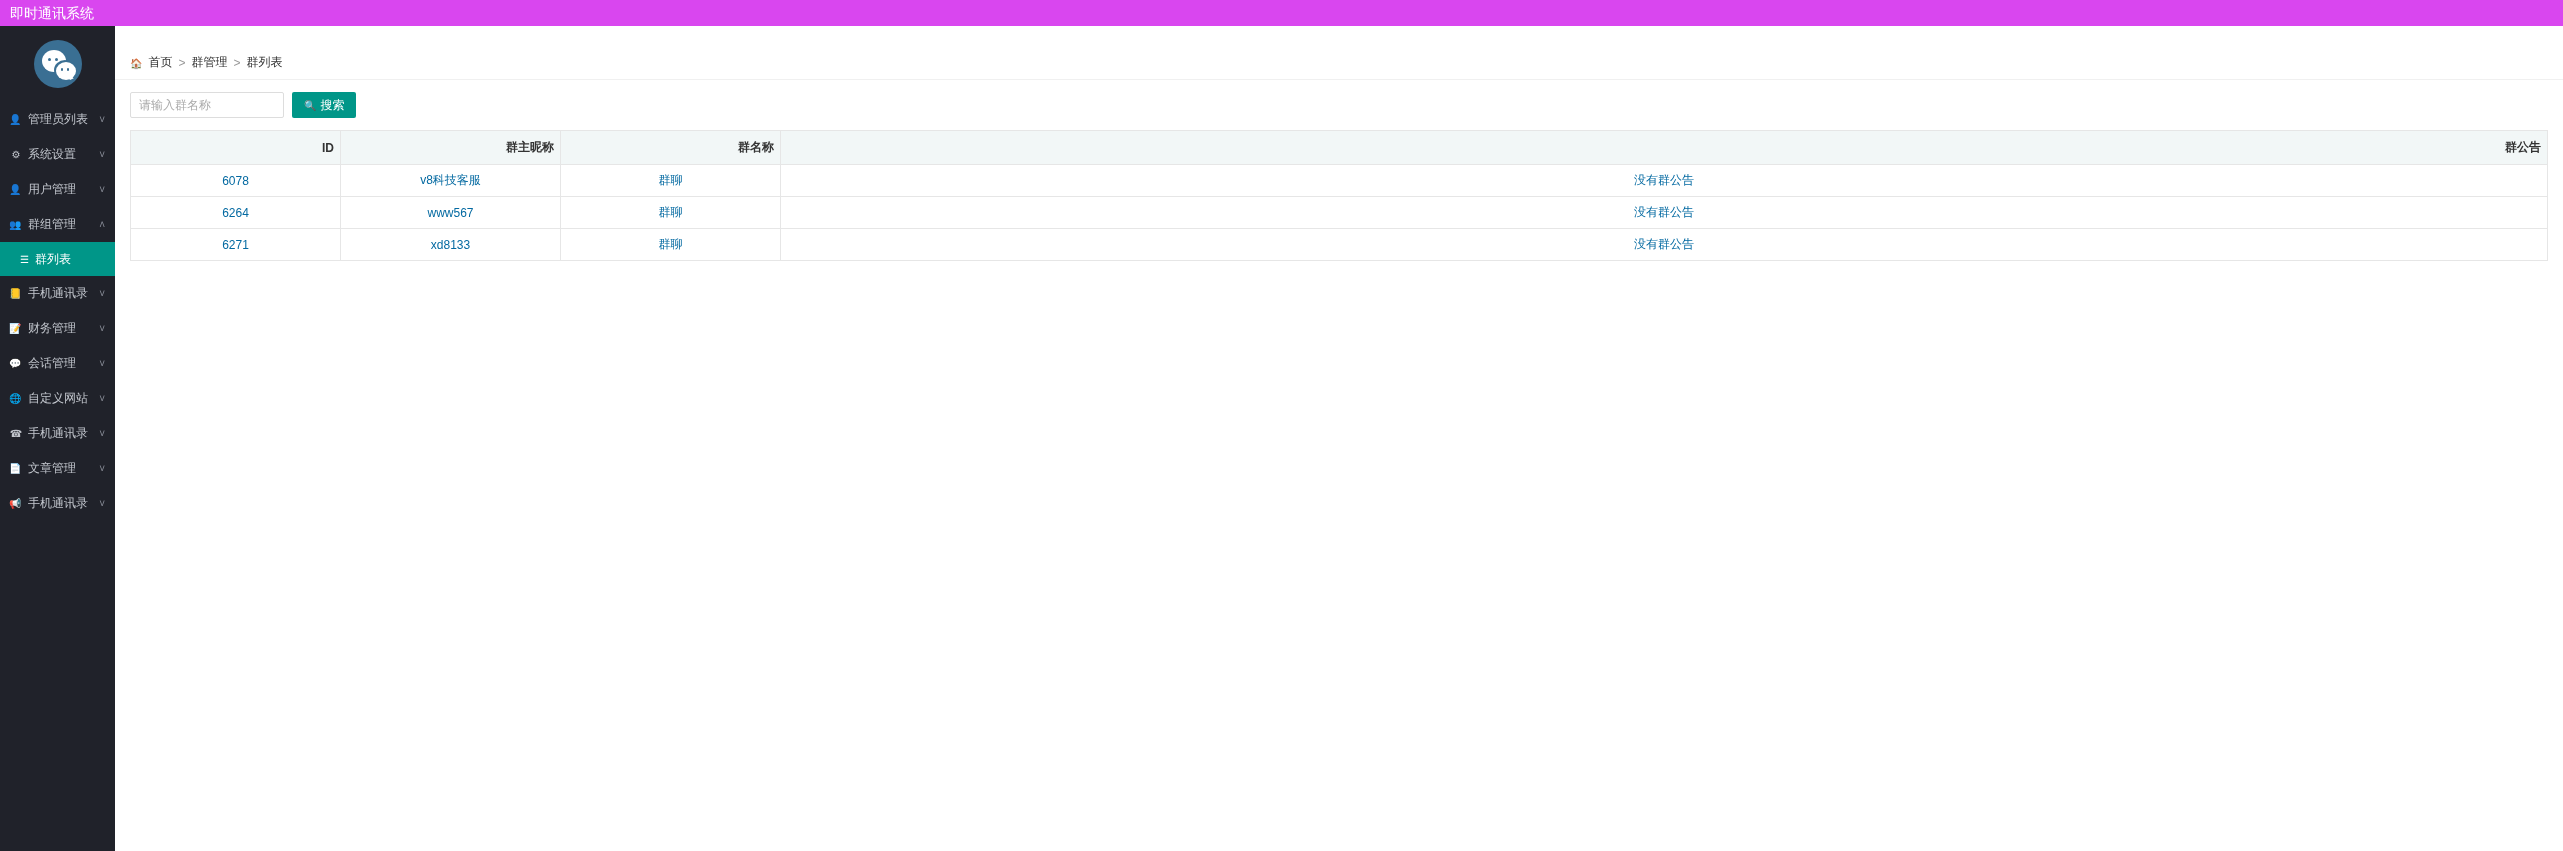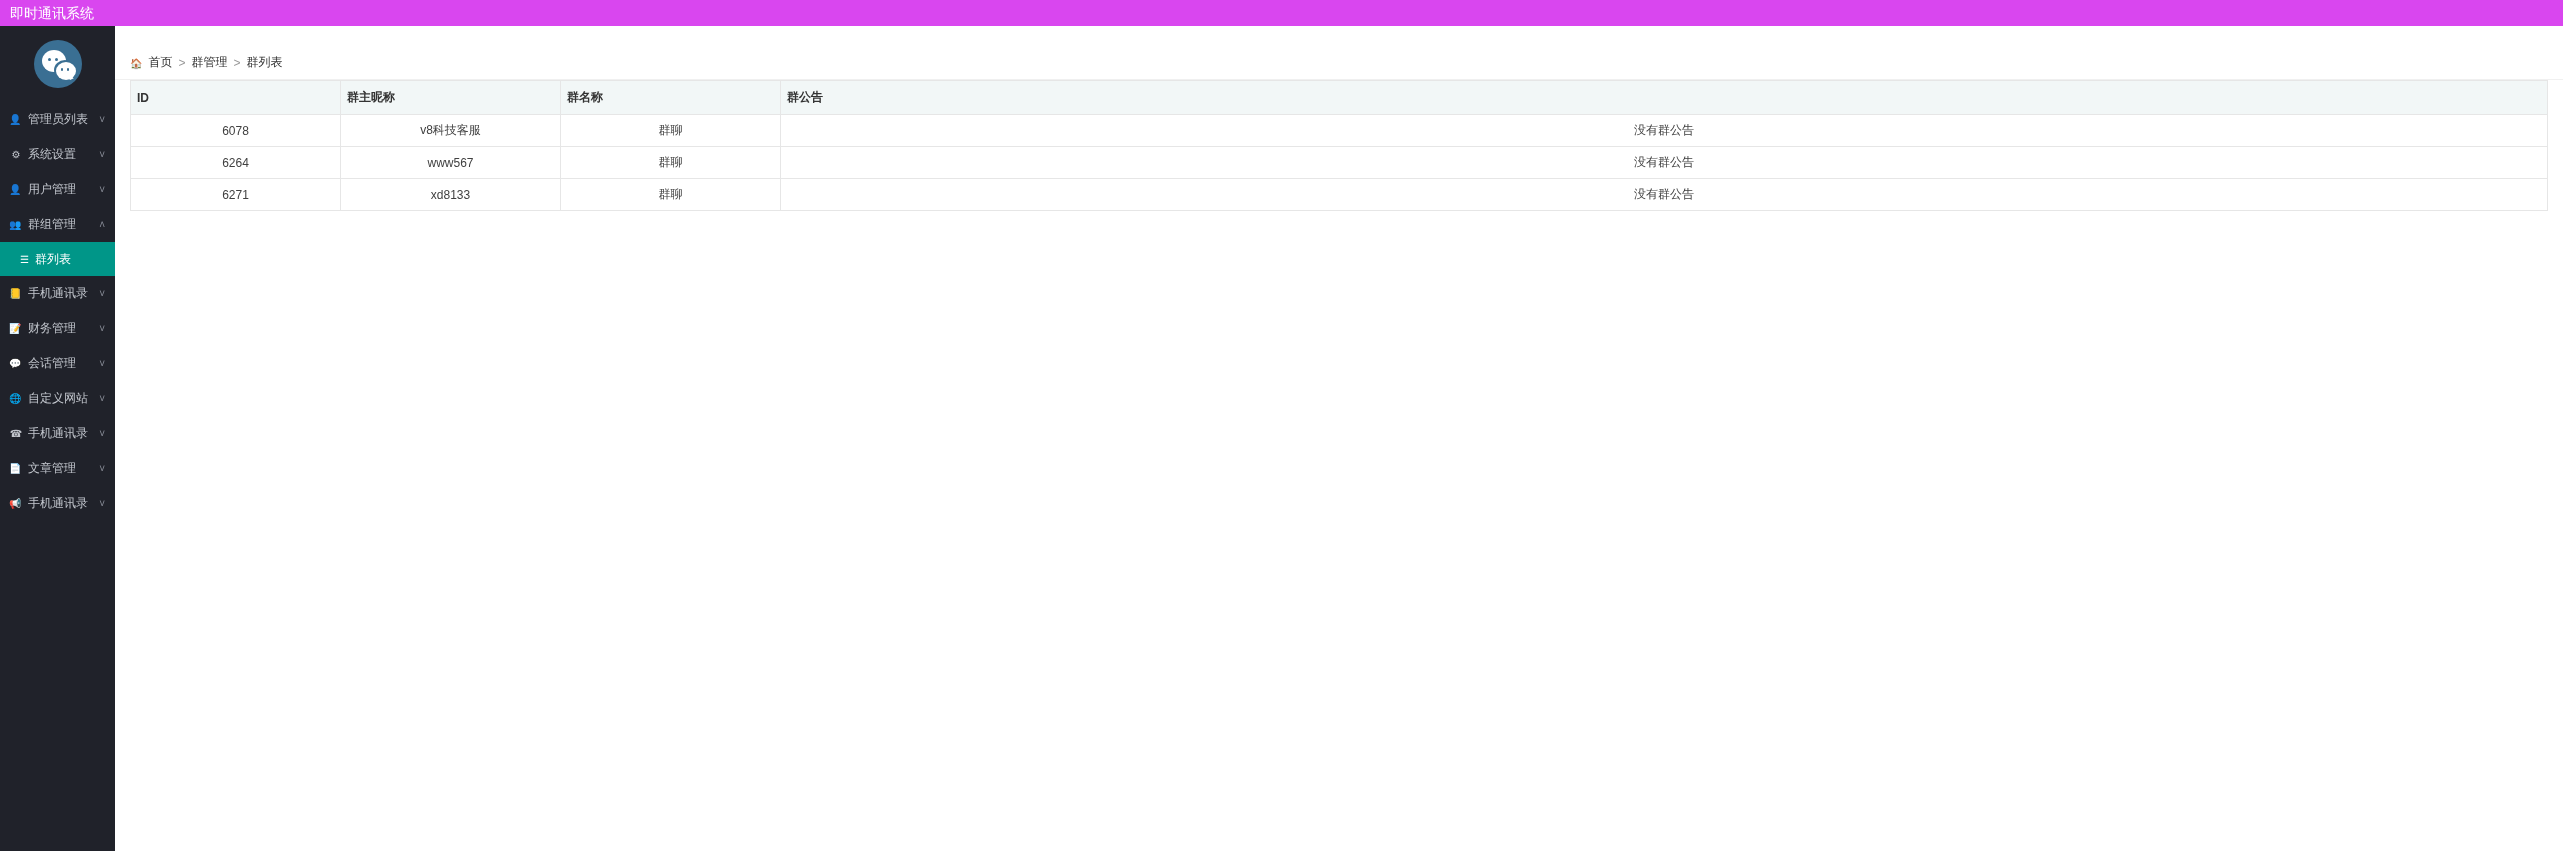--- a/index.html
+++ b/index.html
@@ -40,22 +40,22 @@
 .breadcrumb .sep { color: #999; }
 
 .toolbar { padding: 12px 15px; display: flex; gap: 8px; align-items: center; }
 .search-input { width: 154px; height: 26px; border: 1px solid #ddd; border-radius: 2px; padding: 0 8px; font-size: 12px; outline: none; }
 .search-input::placeholder { color: #aaa; }
 .btn-search { background: #009688; color: #fff; border: none; border-radius: 2px; height: 26px; padding: 0 12px; font-size: 12px; cursor: pointer; display: inline-flex; align-items: center; gap: 4px; }
 
 
 .tbl-wrap { padding: 0 15px 15px; }
 table { width: 100%; border-collapse: collapse; border: 1px solid #e6e6e6; font-size: 12px; }
-thead th { background: #f2f7f7; border: 1px solid #e6e6e6; padding: 8px 6px; font-weight: 600; text-align: left; color: #333; }
-tbody td { border: 1px solid #e6e6e6; padding: 7px 6px; text-align: center; color: #404040; }
+thead th { background: #f2f7f7; border: 1px solid #e6e6e6; padding: 8px 6px; font-weight: 600; text-align: right; color: #333; }
+tbody td { border: 1px solid #e6e6e6; padding: 7px 6px; text-align: center; color: #0369a1; }
 thead th:nth-child(1), tbody td:nth-child(1) { width: 210px; }
 thead th:nth-child(2), tbody td:nth-child(2) { width: 220px; }
 thead th:nth-child(3), tbody td:nth-child(3) { width: 220px; }
 
 
 .i-user::before { content: "\1F464"; }
 .i-gear::before { content: "\2699"; }
 .i-users::before { content: "\1F465"; }
 .i-book::before { content: "\1F4D2"; }
 .i-edit::before { content: "\1F4DD"; }
@@ -182,20 +182,27 @@
 
     <div class="breadcrumb">
       <span class="home ico i-home"></span>
       <a>首页</a>
       <span class="sep">&gt;</span>
       <a>群管理</a>
       <span class="sep">&gt;</span>
       <a>群列表</a>
     </div>
 
+    <div class="toolbar">
+      <input class="search-input" type="text" placeholder="请输入群名称" style="">
+      <button class="btn-search">
+        <span class="ico i-search"></span>
+        <span>搜索</span>
+      </button>
+    </div>
 
     <div class="tbl-wrap">
       <table>
         <thead>
           <tr>
             <th>ID</th>
             <th>群主昵称</th>
             <th>群名称</th>
             <th>群公告</th>
           </tr>

